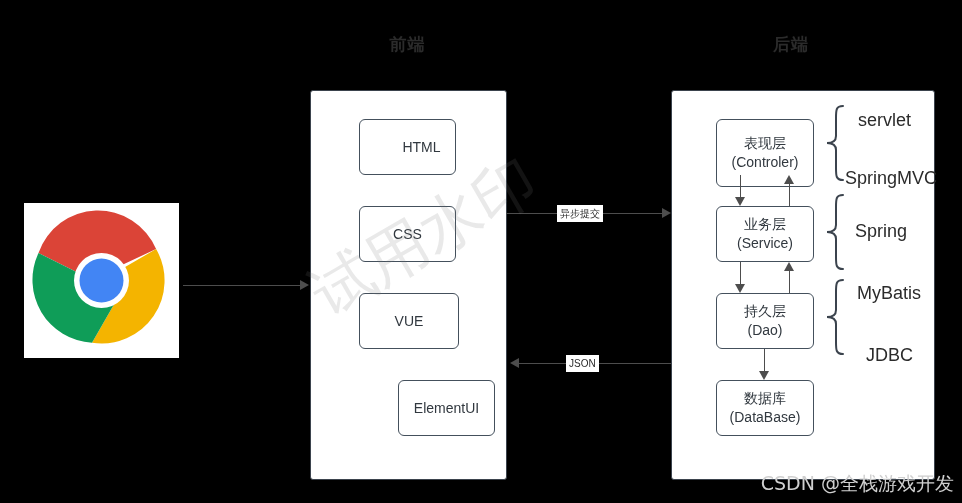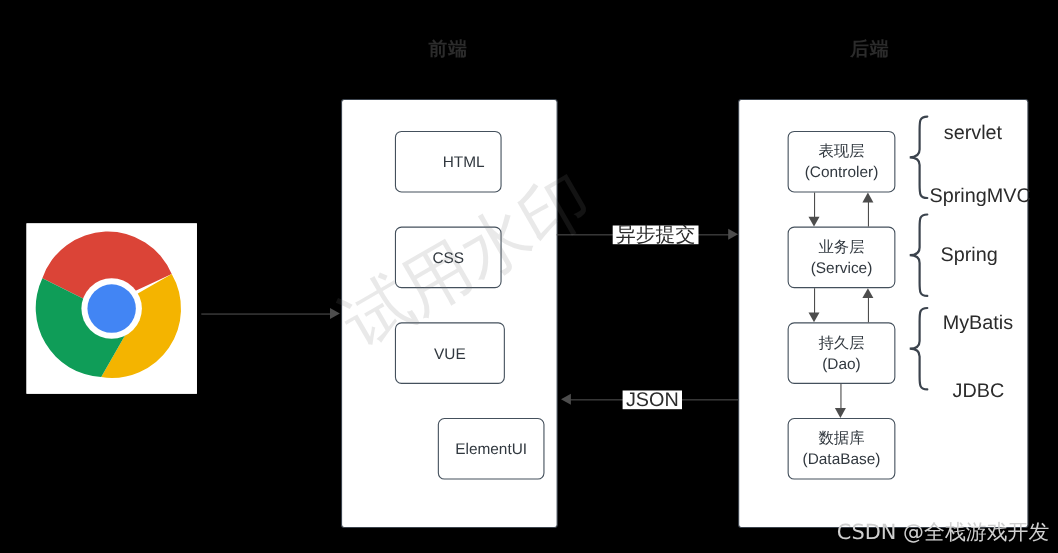--- a/index.html
+++ b/index.html
@@ -57,21 +57,21 @@
   }
   .node .l2 { display: block; }
 
   
   #node-html      { left: 359px; top: 119px; width: 97px; height: 56px; padding-left: 28px; }
   #node-css       { left: 359px; top: 206px; width: 97px; height: 56px; }
   #node-vue       { left: 359px; top: 293px; width: 100px; height: 56px; }
   #node-elementui { left: 359px; top: 380px; width: 97px; height: 56px; margin-left: 39px; }
 
   
-  #node-controller { left: 716px; top: 119px; width: 98px; height: 56px; }
+  #node-controller { left: 716px; top: 119px; width: 98px; height: 68px; }
   #node-service    { left: 716px; top: 206px; width: 98px; height: 56px; }
   #node-dao        { left: 716px; top: 293px; width: 98px; height: 56px; }
   #node-database   { left: 716px; top: 380px; width: 98px; height: 56px; }
 
   
   #chrome-tile {
     position: absolute;
     left: 24px; top: 203px;
     width: 155px; height: 155px;
     background: #ffffff;
@@ -116,21 +116,21 @@
     border-left: 5px solid transparent;
     border-right: 5px solid transparent;
     border-bottom: 9px solid #4d4d4d;
   }
 
   
   .edge-label {
     position: absolute;
     background: #ffffff;
     color: #2b2b2b;
-    font-size: 18px;
+    font-size: 10px;
     line-height: 15px;
     padding: 1px 3px;
     white-space: nowrap;
   }
 
   
   .brace {
     position: absolute;
     color: #3b434d;
   }

